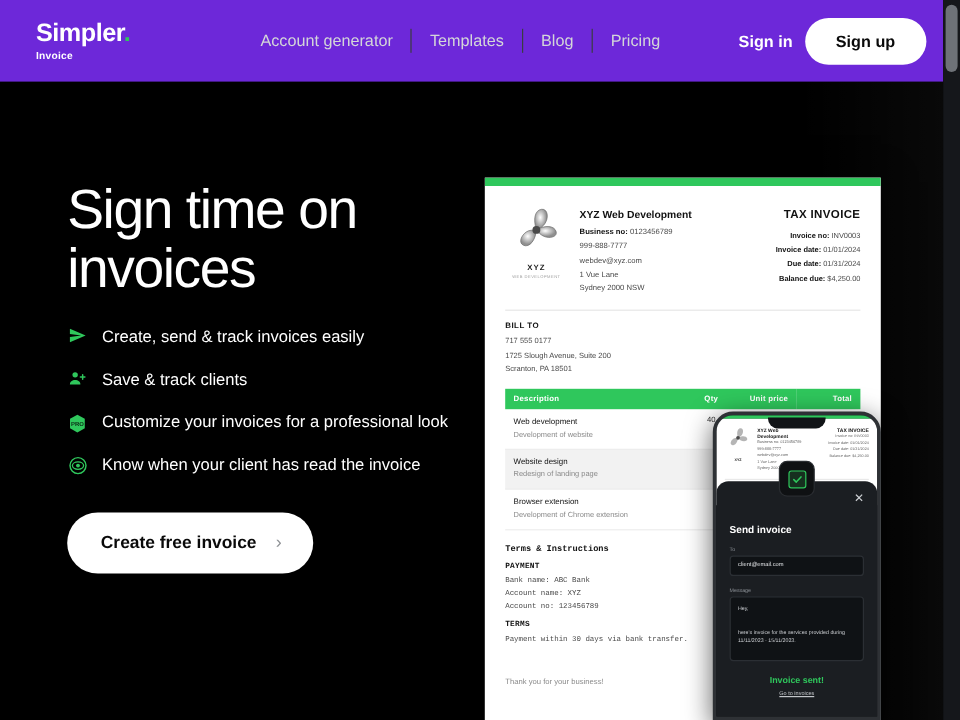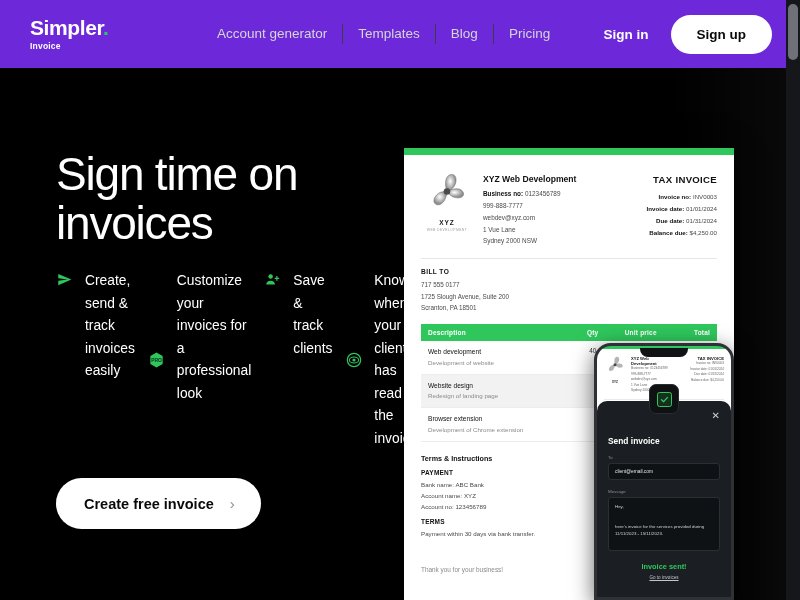--- a/index.html
+++ b/index.html
@@ -23,38 +23,38 @@
   .logo-dot { color: #2fc75c; }
   .logo-sub { font-size: 8.5px; font-weight: bold; color: #ffffff; letter-spacing: 0.2px; margin-top: 3px; }
 
   .nav { display: flex; align-items: center; margin-left: 52px; }
   .nav-link {
     font-size: 13.5px; color: #d4d6d8; padding: 0 15px; line-height: 18px;
     white-space: nowrap; cursor: pointer;
   }
   .nav-sep { width: 1px; height: 20px; background: #3a3d41; }
 
-  .auth { margin-left: auto; display: flex; align-items: center; gap: 14px; }
+  .auth { margin-left: auto; display: flex; align-items: center; gap: 2px; }
   .signin { font-size: 13.5px; font-weight: bold; color: #ffffff; cursor: pointer; padding: 0 8px; }
   .signup {
     font-size: 13.5px; font-weight: bold; color: #0a0a0a; background: #ffffff;
     border: none; border-radius: 22px; padding: 12px 26px; cursor: pointer;
     font-family: "Liberation Sans", sans-serif;
   }
 
   
   .hero { position: absolute; left: 56px; top: 150px; width: 345px; z-index: 20; }
   .hero h1 {
     font-size: 46px; font-weight: normal; color: #ffffff; line-height: 1.07;
     letter-spacing: -1.2px;
   }
   .hero-sub {
     margin-top: 21px; font-size: 15.5px; color: #a9acb0; line-height: 1.82; max-width: 258px;
   }
-  .features { margin-top: 22px; display: flex; flex-direction: row; gap: 13px; }
+  .features { margin-top: 22px; display: flex; flex-direction: column; gap: 13px; }
   .feature { display: flex; align-items: flex-start; gap: 12px; }
   .feature-ico { width: 17px; min-width: 17px; display: flex; justify-content: center; align-items: center; margin-top: 2px; }
   .feature-ico.mid { align-self: center; margin-top: 0; }
   .feature-txt { font-size: 13.8px; color: #ffffff; line-height: 1.63; max-width: 312px; }
 
   .cta {
     margin-top: 28px; display: inline-flex; align-items: center; gap: 16px;
     background: #ffffff; color: #0a0a0a; border: none; border-radius: 30px;
     padding: 17px 26px 17px 28px; font-size: 14.5px; font-weight: bold; cursor: pointer;
     font-family: "Liberation Sans", sans-serif;
@@ -100,21 +100,21 @@
   .tbl thead th.r { text-align: right; }
   .tbl thead th.c { text-align: center; }
   .tbl tbody td { padding: 6px 7px; vertical-align: top; border-bottom: 1px solid #ededed; }
   .tbl tbody tr.alt td { background: #f2f2f2; }
   .td-title { font-size: 6.6px; color: #111; line-height: 1.6; }
   .td-desc { font-size: 6.2px; color: #8a8a8a; line-height: 1.6; }
   .td-num { font-size: 6.4px; color: #333; text-align: center; }
   .td-amt { font-size: 6.4px; color: #333; text-align: right; }
 
   .inv-lower { display: flex; margin-top: 12px; gap: 10px; }
-  .terms { width: 175px; }
+  .terms { width: 175px; font-family: Liberation Mono, monospace; }
   .terms-h { font-size: 7.2px; font-weight: bold; color: #111; margin-bottom: 6px; }
   .terms-sub { font-size: 6.5px; font-weight: bold; color: #111; margin: 6px 0 3px 0; letter-spacing: 0.2px; }
   .terms-line { font-size: 6.2px; color: #4a4a4a; line-height: 1.82; }
 
   .totals { flex: 1; }
   .tot-row { display: flex; justify-content: space-between; font-size: 6.1px; color: #555; padding: 3.3px 0; }
   .tot-row.strong { font-weight: bold; color: #111; }
   .tot-lbl { letter-spacing: 0.2px; }
 
   .thanks { font-size: 6.4px; color: #8a8a8a; margin-top: 26px; }
@@ -227,38 +227,38 @@
       <div class="feature">
         <span class="feature-ico">
           <svg width="15" height="15" viewBox="0 0 24 24">
               <path d="M2 21l21-9L2 3v7l15 2-15 2z" fill="#2fc75c"></path>
             </svg>
         </span>
         <span class="feature-txt">Create, send &amp; track invoices easily</span>
       </div>
 
       <div class="feature">
-        <span class="feature-ico mid">
-          <svg width="15" height="16" viewBox="0 0 24 26">
-              <path d="M12 1l10 5.6v12.8L12 25 2 19.4V6.6z" fill="#2fc75c"></path>
-              <text x="12" y="16" font-size="8" font-family="Liberation Sans, sans-serif" font-weight="bold" fill="#0b2a15" text-anchor="middle">PRO</text>
-            </svg>
-        </span>
-        <span class="feature-txt">Customize your invoices for a professional look</span>
-      </div>
-
-      <div class="feature">
         <span class="feature-ico">
           <svg width="15" height="15" viewBox="0 0 24 24">
               <circle cx="9" cy="7" r="3.6" fill="#2fc75c"></circle>
               <path d="M2 20c0-3.9 3.1-6 7-6s7 2.1 7 6z" fill="#2fc75c"></path>
               <path d="M19 7v6M16 10h6" stroke="#2fc75c" stroke-width="2" stroke-linecap="round"></path>
             </svg>
         </span>
         <span class="feature-txt">Save &amp; track clients</span>
+      </div>
+
+      <div class="feature">
+        <span class="feature-ico mid">
+          <svg width="15" height="16" viewBox="0 0 24 26">
+              <path d="M12 1l10 5.6v12.8L12 25 2 19.4V6.6z" fill="#2fc75c"></path>
+              <text x="12" y="16" font-size="8" font-family="Liberation Sans, sans-serif" font-weight="bold" fill="#0b2a15" text-anchor="middle">PRO</text>
+            </svg>
+        </span>
+        <span class="feature-txt">Customize your invoices for a professional look</span>
       </div>
 
       <div class="feature">
         <span class="feature-ico mid">
           <svg width="16" height="16" viewBox="0 0 24 24">
               <circle cx="12" cy="12" r="10" fill="none" stroke="#2fc75c" stroke-width="1.8"></circle>
               <ellipse cx="12" cy="12" rx="7" ry="4.6" fill="none" stroke="#2fc75c" stroke-width="1.6"></ellipse>
               <circle cx="12" cy="12" r="2.4" fill="#2fc75c"></circle>
             </svg>
         </span>

